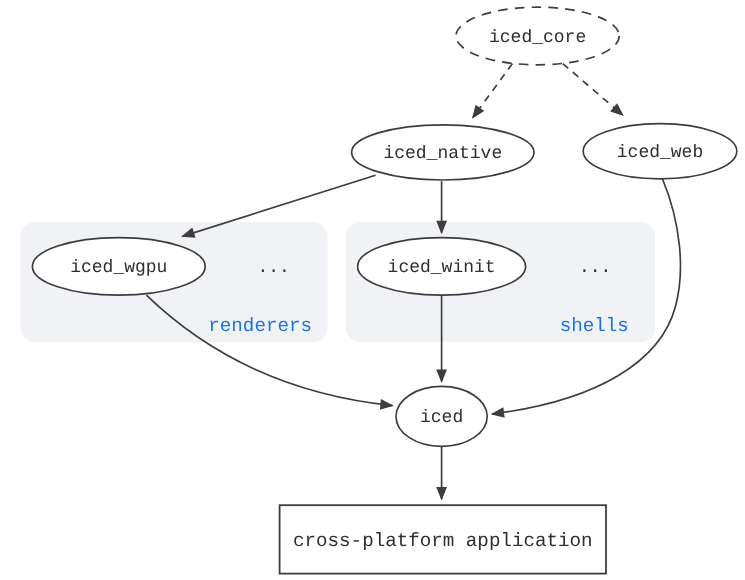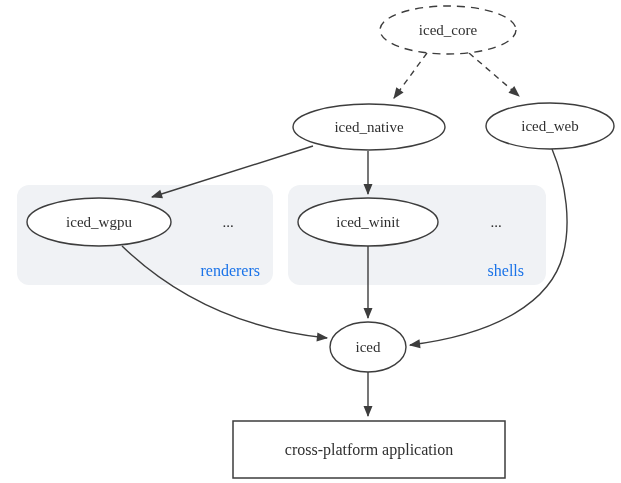--- a/index.html
+++ b/index.html
@@ -1,21 +1,21 @@
 <!DOCTYPE html>
 <html style="--accent-blue: #1a73e8; --line: #3d3d3d; --text: #2f2f2f; --group-fill: #f0f2f5;"><head>
 <meta charset="utf-8">
 <style>
   html, body { margin: 0; padding: 0; background: #ffffff; }
   .stage {
     position: relative;
     width: 621px;
     height: 483px;
     background: #ffffff;
-    font-family: Liberation Serif, serif;
+    font-family: Liberation Mono, monospace;
   }
   svg { display: block; }
 
   .group-box {
     fill: var(--group-fill, #f0f2f5);
     stroke: none;
   }
   .node-ellipse {
     fill: #ffffff;
     stroke: var(--line, #3d3d3d);

